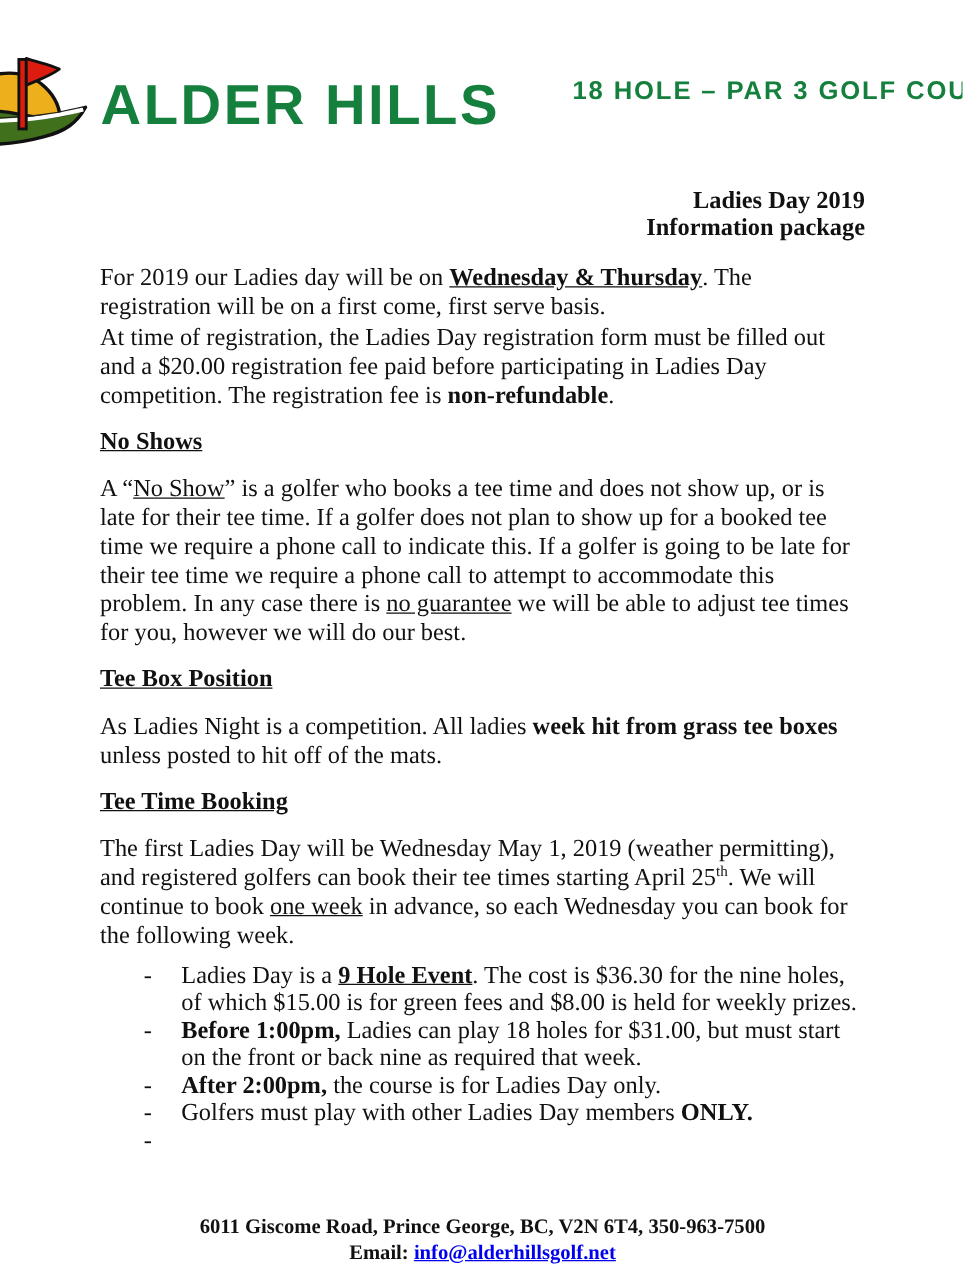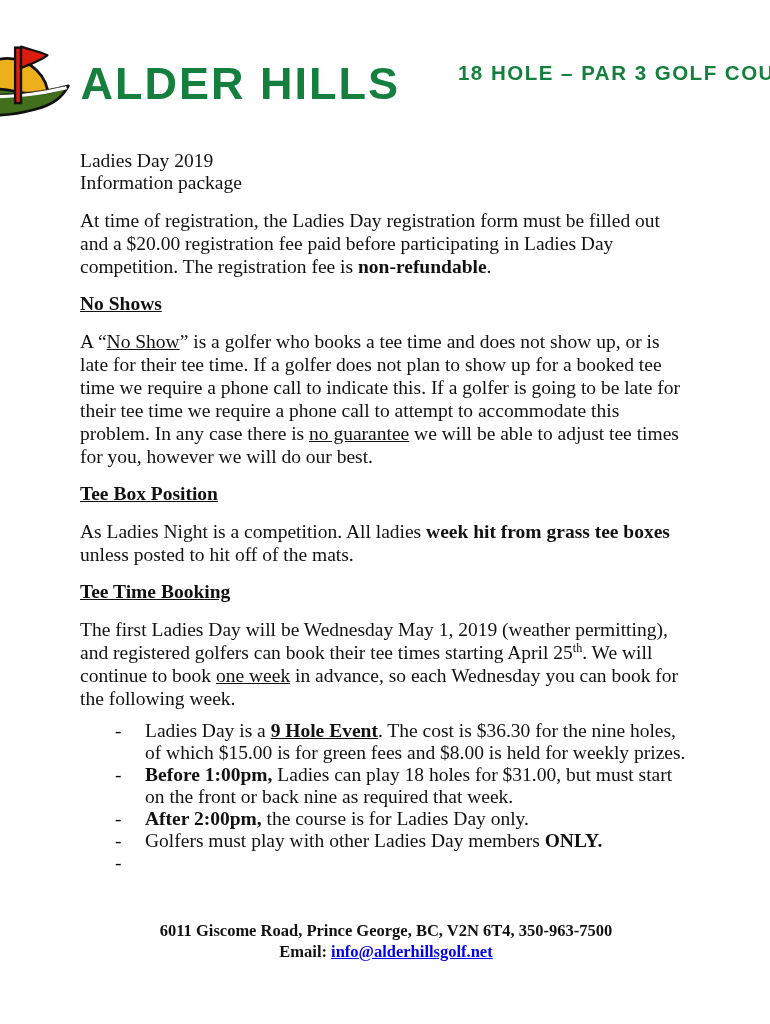--- a/index.html
+++ b/index.html
@@ -48,27 +48,27 @@
   .logo-tagline {
     font-size: 20.5px;
     line-height: 23px;
     letter-spacing: 1.5px;
     white-space: nowrap;
     margin-left: 34px;
   }
   
   .doc-title {
     margin-top: 27px;
-    text-align: left;
-    font-weight: normal;
+    text-align: right;
+    font-weight: bold;
     line-height: 21.5px;
   }
   .para { margin: 15px 0 0 0; }
   .para.after-title { margin-top: 18px; }
-  .para.tight { margin-top: 16px; }
+  .para.tight { margin-top: 2px; }
   .hd {
     margin: 14px 0 0 0;
     font-size: 19.5px;
     line-height: 23px;
     font-weight: bold;
     text-decoration: underline;
   }
   .b { font-weight: bold; }
   .u { text-decoration: underline; }
   sup { font-size: 0.62em; line-height: 0; }
@@ -118,20 +118,21 @@
       <div class="logo-name">ALDER HILLS</div>
       <div class="logo-tagline">18 HOLE – PAR 3 GOLF COURSE</div>
     </div>
   </header>
 
   <div class="doc-title">
     <div>Ladies Day 2019</div>
     <div>Information package</div>
   </div>
 
+  <p class="para after-title"><span>For 2019 our Ladies day will be on </span><span class="b u">Wednesday &amp; Thursday</span><span>. The registration will be on a first come, first serve basis.</span></p>
   <p class="para tight"><span>At time of registration, the Ladies Day registration form must be filled out and a $20.00 registration fee paid before participating in Ladies Day competition. The registration fee is </span><span class="b">non-refundable</span><span>.</span></p>
 
   <h2 class="hd">No Shows</h2>
   <p class="para"><span>A “</span><span class="u">No Show</span><span>” is a golfer who books a tee time and does not show up, or is late for their tee time. If a golfer does not plan to show up for a booked tee time we require a phone call to indicate this. If a golfer is going to be late for their tee time we require a phone call to attempt to accommodate this problem. In any case there is </span><span class="u">no guarantee</span><span> we will be able to adjust tee times for you, however we will do our best.</span></p>
 
   <h2 class="hd">Tee Box Position</h2>
   <p class="para"><span>As Ladies Night is a competition. All ladies </span><span class="b">week hit from grass tee boxes</span><span> unless posted to hit off of the mats.</span></p>
 
   <h2 class="hd">Tee Time Booking</h2>
   <p class="para"><span>The first Ladies Day will be Wednesday May 1, 2019 (weather permitting), and registered golfers can book their tee times starting April 25</span><sup>th</sup><span>. We will continue to book </span><span class="u">one week</span><span> in advance, so each Wednesday you can book for the following week.</span></p>

